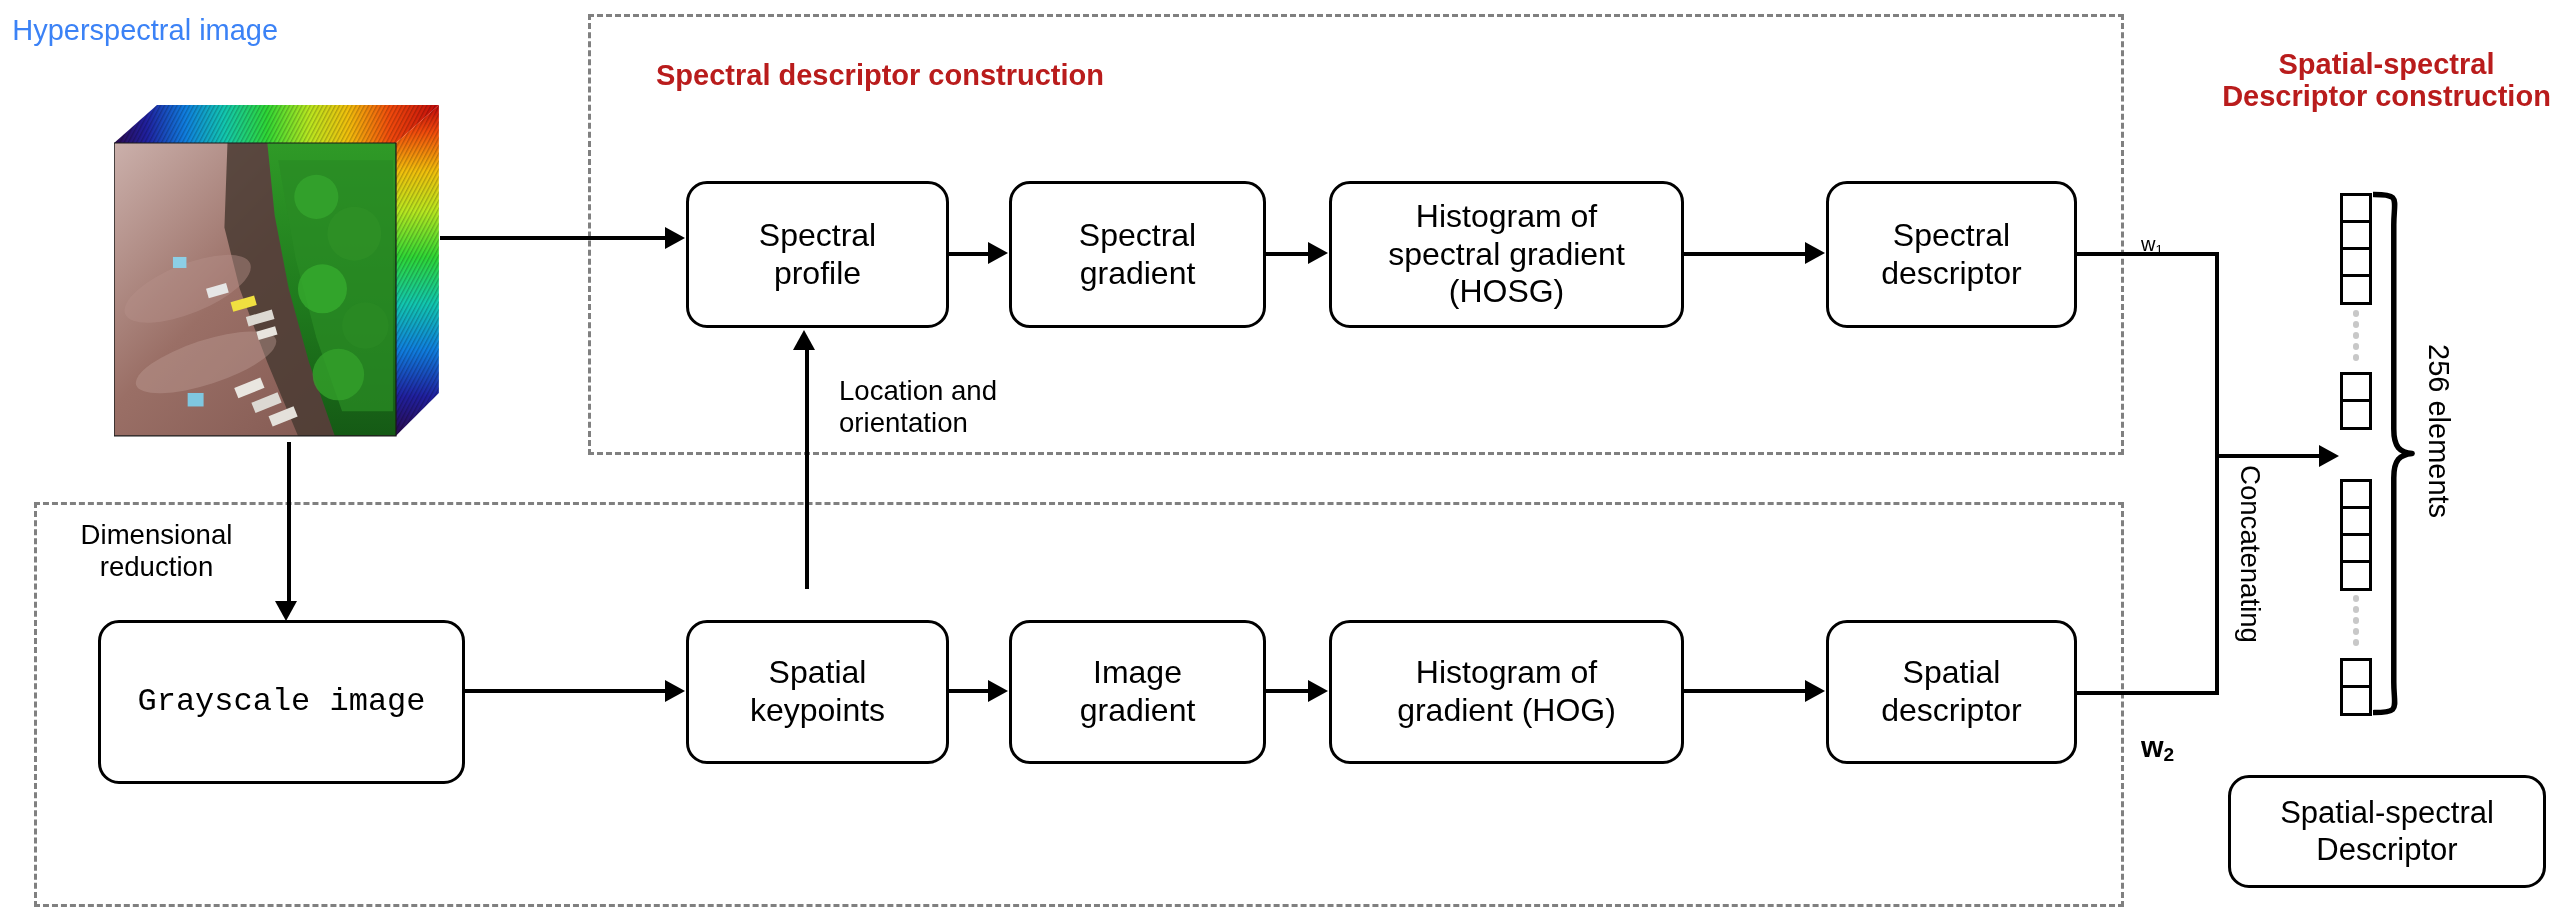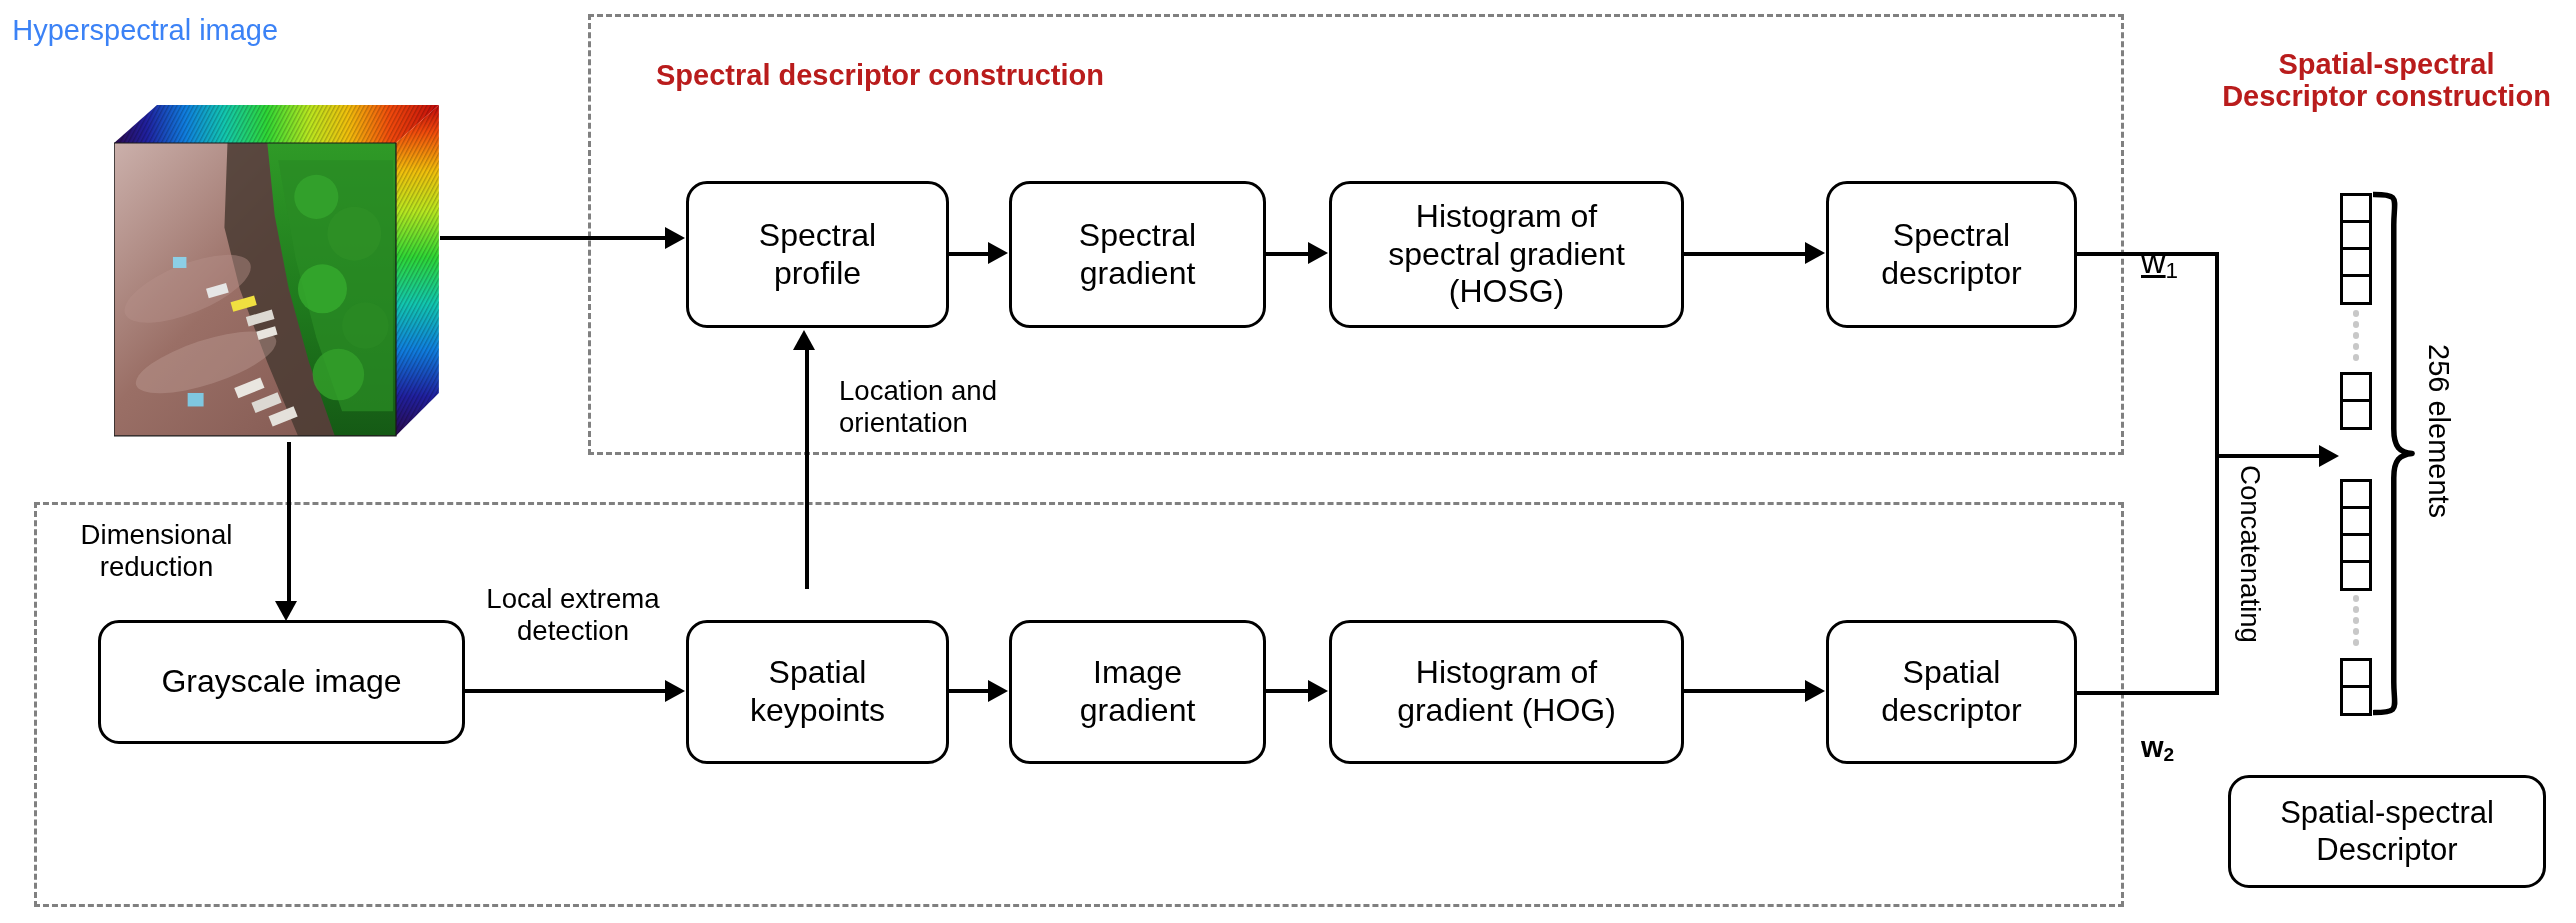--- a/index.html
+++ b/index.html
@@ -152,60 +152,58 @@
   <div class="arrowR" style="left:1308px;top:242px;"></div>
 
   <div class="hline" style="left:1684px;top:252px;width:121px;"></div>
   <div class="arrowR" style="left:1805px;top:242px;"></div>
 
   <div class="vline" style="left:805px;top:350px;height:239px;"></div>
   <div class="arrowU" style="left:793px;top:330px;"></div>
   <div class="edgelabel" style="left:839px;top:375px;width:257px;font-size:27.6px;text-align:left;">Location and
 orientation</div>
 
-  <div class="node" style="left:98px;top:620px;width:367px;height:124px;font-size:32px;">Grayscale image</div>
+  <div class="node" style="left:98px;top:620px;width:367px;height:164px;font-size:32px;font-family:Liberation Mono, monospace;">Grayscale image</div>
 
   <div class="node" style="left:686px;top:620px;width:263px;height:144px;font-size:32px;">Spatial
 keypoints</div>
 
   <div class="node" style="left:1009px;top:620px;width:257px;height:144px;font-size:32px;">Image
 gradient</div>
 
   <div class="node" style="left:1329px;top:620px;width:355px;height:144px;font-size:32px;">Histogram of
 gradient (HOG)</div>
 
   <div class="node" style="left:1826px;top:620px;width:251px;height:144px;font-size:32px;">Spatial
 descriptor</div>
 
   <div class="edgelabel" style="left:43px;top:519px;width:227px;font-size:27.6px;text-align:center;">Dimensional
 reduction</div>
 
   <div class="hline" style="left:465px;top:689px;width:200px;"></div>
   <div class="arrowR" style="left:665px;top:680px;"></div>
-  <div class="edgelabel" style="left:469px;top:583px;width:208px;font-size:27.6px;">Local extrema
-detection</div>
 
   <div class="hline" style="left:949px;top:689px;width:39px;"></div>
   <div class="arrowR" style="left:988px;top:680px;"></div>
 
   <div class="hline" style="left:1266px;top:689px;width:42px;"></div>
   <div class="arrowR" style="left:1308px;top:680px;"></div>
 
   <div class="hline" style="left:1684px;top:689px;width:121px;"></div>
   <div class="arrowR" style="left:1805px;top:680px;"></div>
 
   <div class="hline" style="left:2077px;top:252px;width:142px;"></div>
   <div class="hline" style="left:2077px;top:691px;width:142px;"></div>
   <div class="vline" style="left:2215px;top:252px;height:443px;"></div>
   <div class="hline" style="left:2215px;top:454px;width:104px;"></div>
   <div class="arrowR" style="left:2319px;top:445px;"></div>
 
   <div class="rot90" style="left:2266px;top:465px;font-size:27.6px;">Concatenating</div>
 
-  <div class="edgelabel" style="left:2141px;top:203px;font-size:34px;text-decoration:underline;">
+  <div class="edgelabel" style="left:2141px;top:210px;font-size:20px;text-decoration:underline;">
     <span>w</span><span class="sub">1</span>
   </div>
 
   <div class="edgelabel" style="left:2141px;top:698px;font-size:29px;font-weight:bold;">
     <span>w</span><span class="sub">2</span>
   </div>
 
   <div style="position:absolute;left:0;top:0;">
 
     <div class="cell" style="left:2340px;top:193px;"></div>

